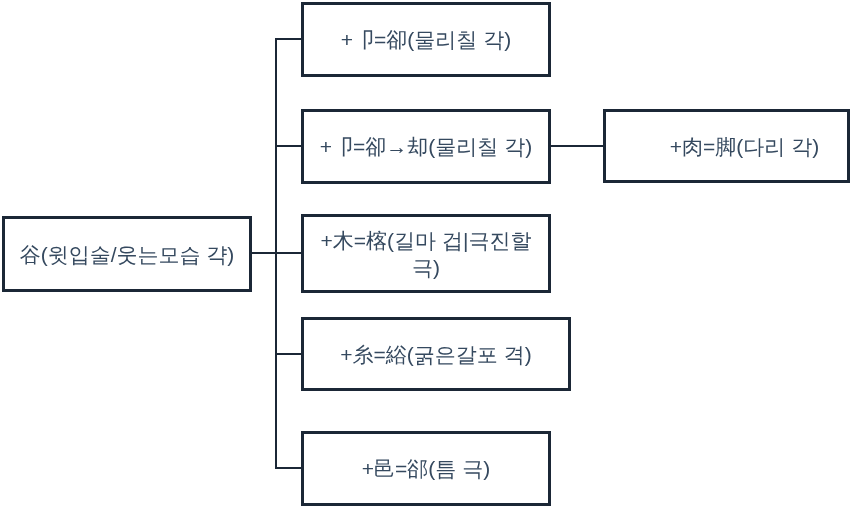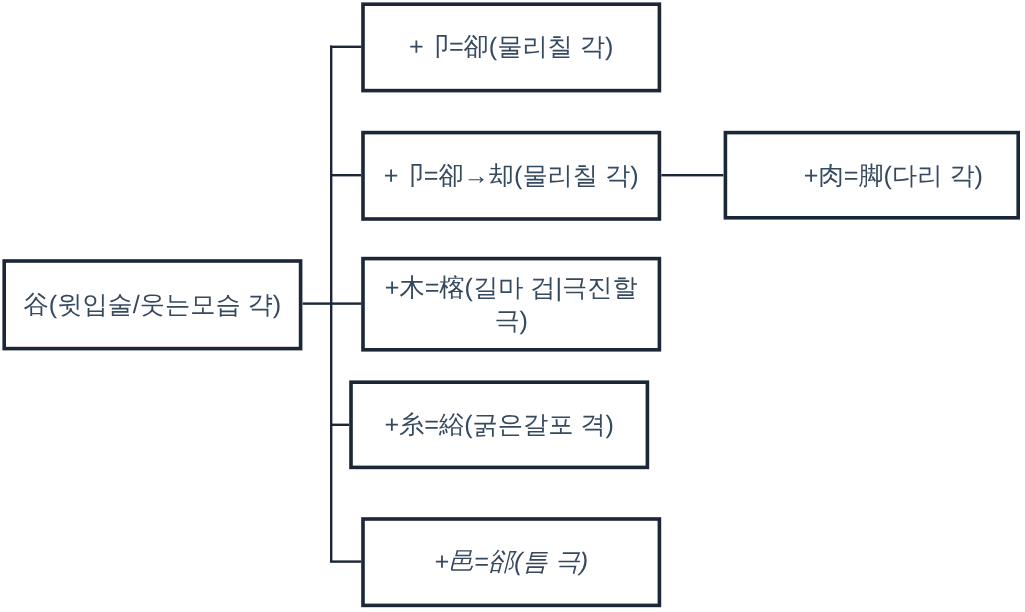--- a/index.html
+++ b/index.html
@@ -29,22 +29,22 @@
   }
   .line{
     position:absolute;
     background:var(--line);
   }
   
   .root-box{left:2px;top:216px;width:250px;height:76px;}
   .b1{left:301px;top:2px;width:250px;height:75px;}
   .b2{left:301px;top:109px;width:250px;height:75px;}
   .b3{left:301px;top:214px;width:250px;height:79px;align-items:center;}
-  .b4{left:291px;top:317px;width:250px;height:74px;}
-  .b5{left:301px;top:431px;width:250px;height:75px;font-style:italic;}
+  .b4{left:301px;top:317px;width:270px;height:74px;}
+  .b5{left:301px;top:431px;width:250px;height:75px;}
   .gc{left:603px;top:109px;width:247px;height:74px;padding-left:42px;}
   
   .trunk{left:275px;top:38px;width:2px;height:430px;}
   .stub1{left:275px;top:38px;width:27px;height:2px;}
   .stub2{left:275px;top:145px;width:27px;height:2px;}
   .mainh{left:252px;top:252px;width:50px;height:2px;}
   .stub4{left:275px;top:353px;width:27px;height:2px;}
   .stub5{left:275px;top:467px;width:27px;height:2px;}
   .rconn{left:551px;top:145px;width:52px;height:2px;}
 </style>

